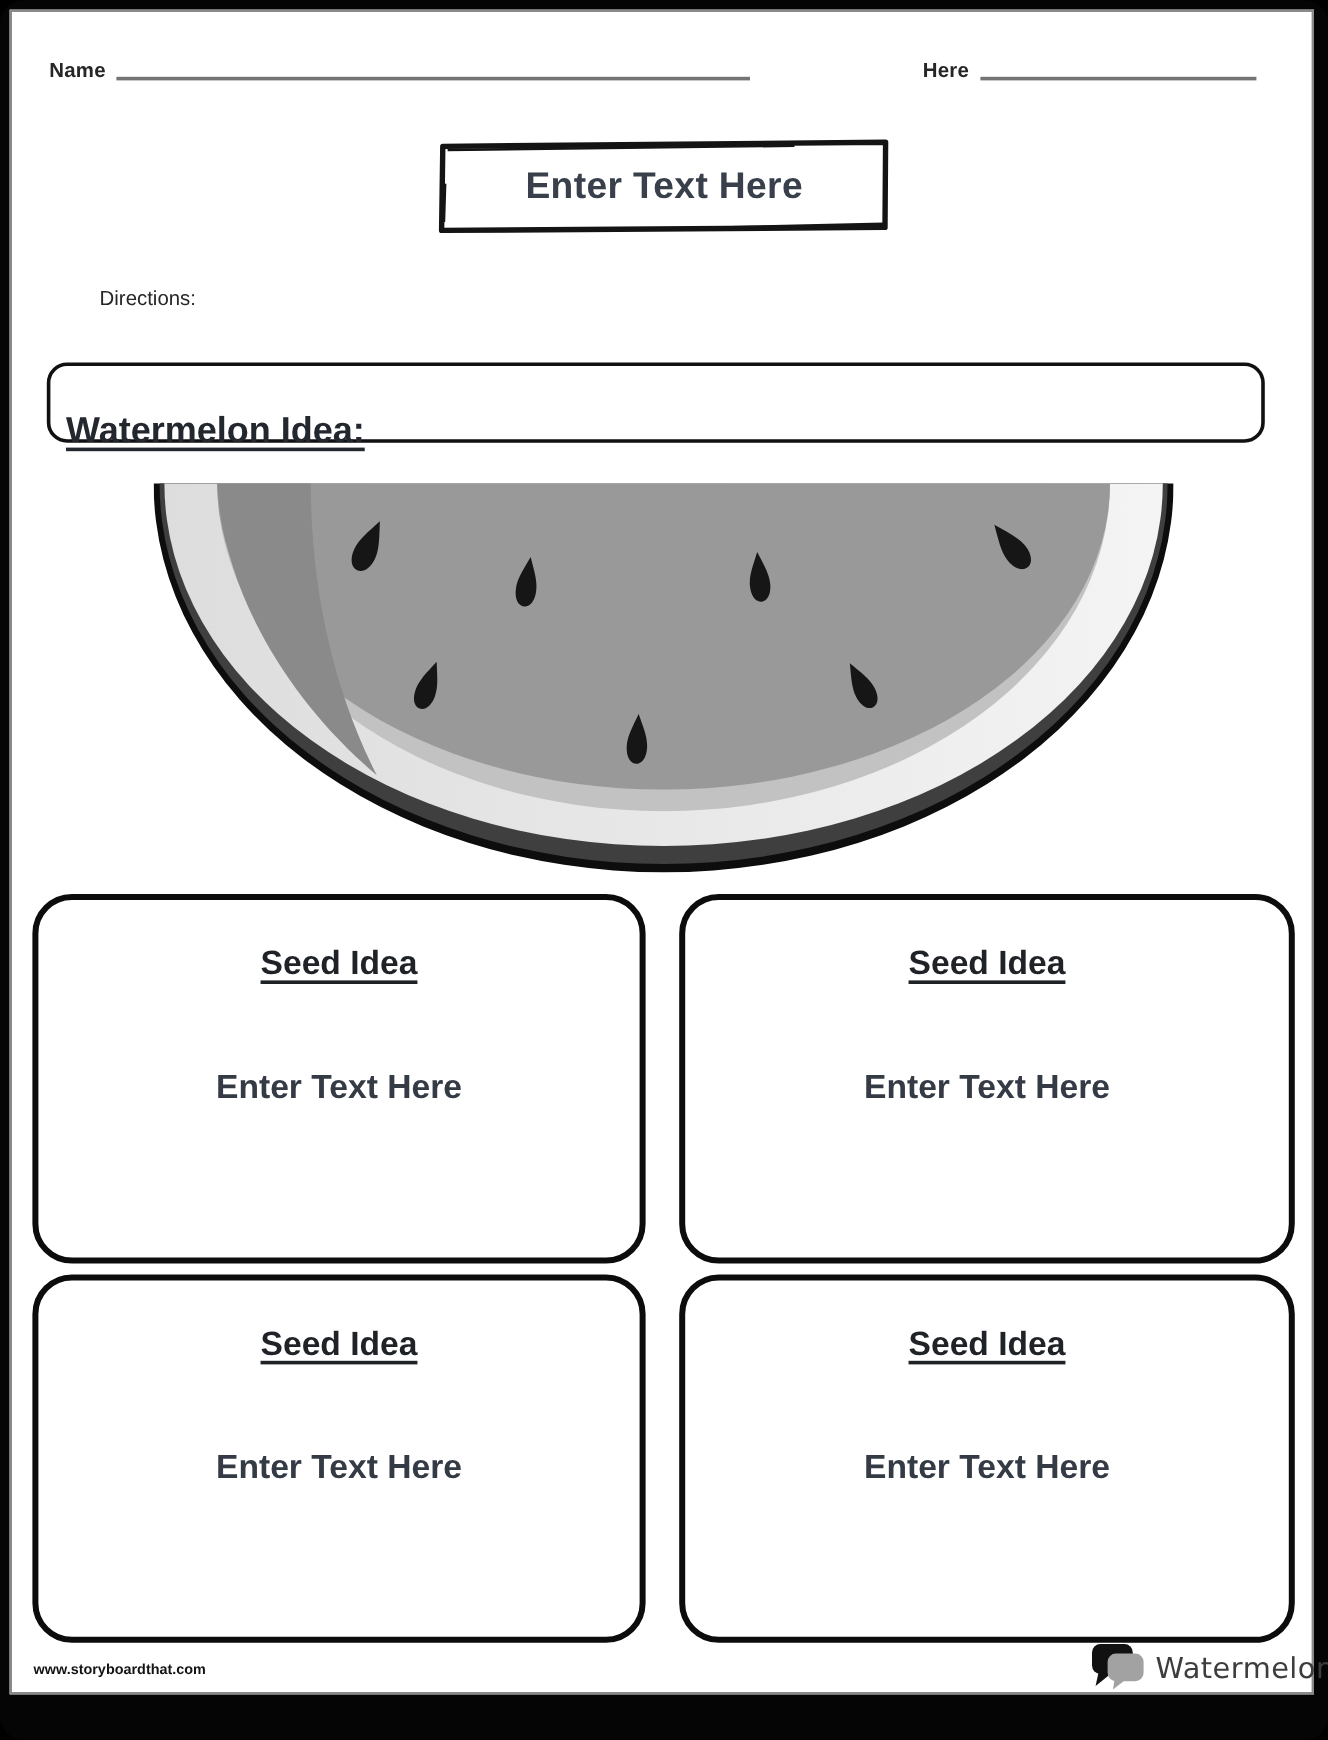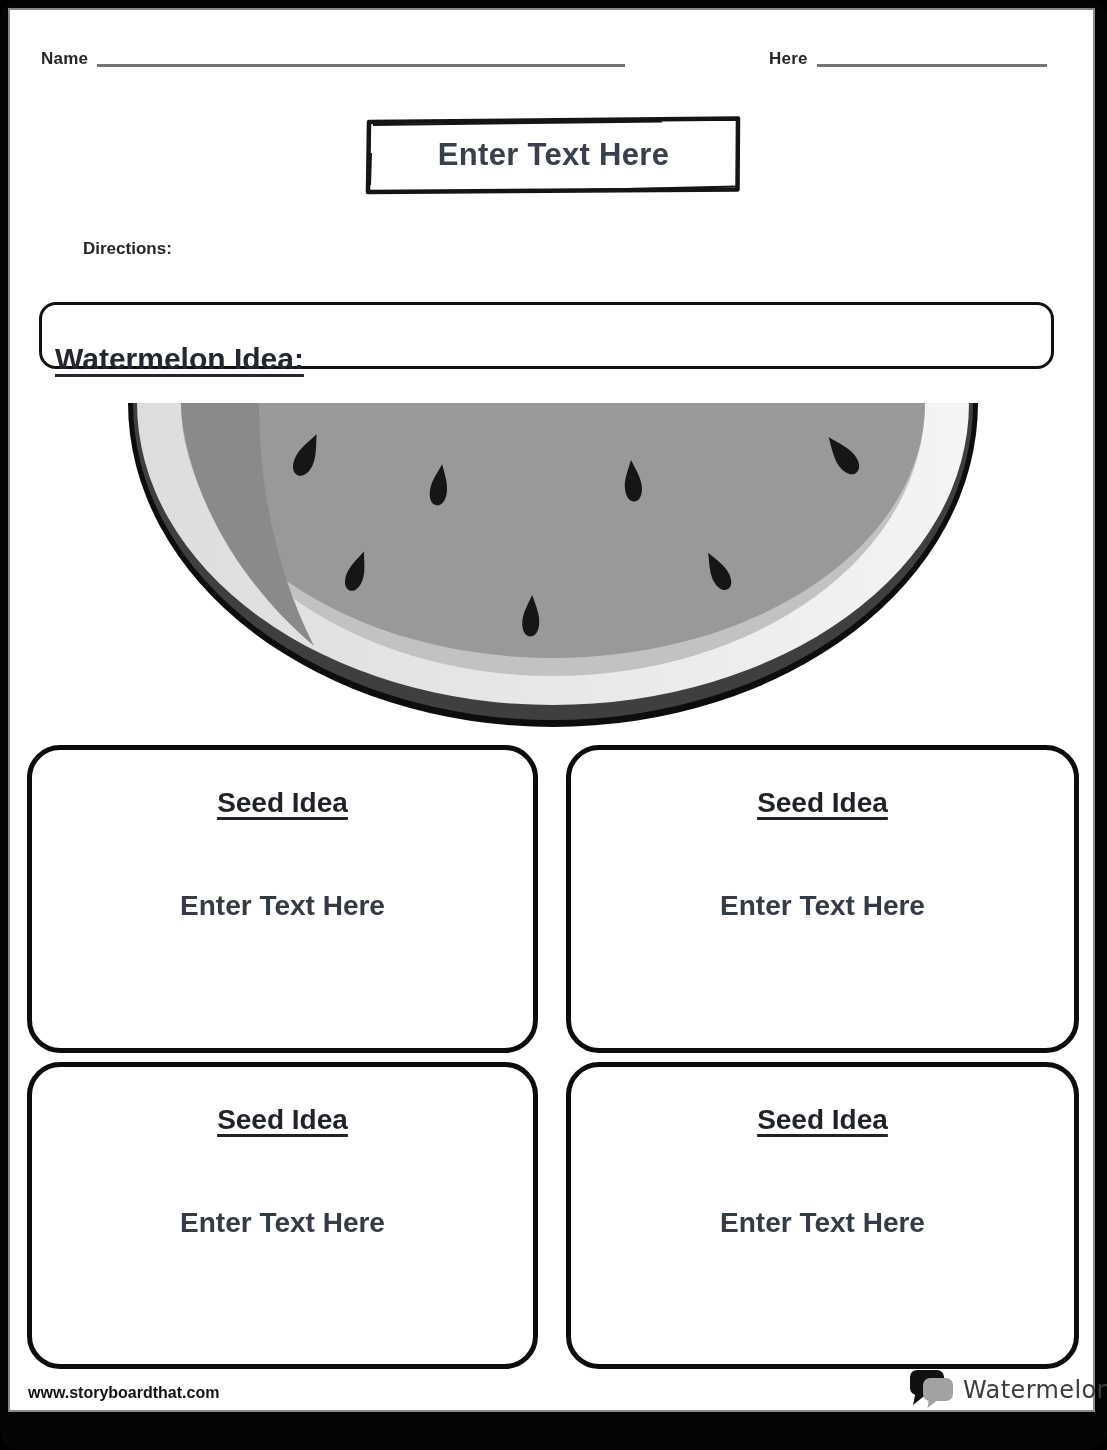--- a/index.html
+++ b/index.html
@@ -20,21 +20,21 @@
   .name-line{width:528px;}
   .date-line{width:230px;}
   
   .title-box{
     position:absolute;left:352px;top:103px;width:383px;height:84px;
     display:flex;align-items:center;justify-content:center;
   }
   .title-box svg{position:absolute;left:0;top:0;}
   .title-text{position:relative;font-size:31px;font-weight:bold;color:#39404c;letter-spacing:.3px;}
   
-  .directions{position:absolute;left:73px;top:229px;font-size:17px;font-weight:bold;color:#262626;}
+  .directions{position:absolute;left:73px;top:229px;font-size:17px;font-weight:normal;color:#262626;}
   
   .melon-idea-box{
     position:absolute;left:29px;top:292px;width:1015px;height:67px;
     border:3px solid #111111;border-radius:17px;box-sizing:border-box;
     padding:37px 0 0 13px;background:#fff;
   }
   .melon-idea-label{
     font-size:30px;font-weight:bold;color:#23272e;
     text-decoration:underline;text-decoration-thickness:2.5px;text-underline-offset:5px;
   }
@@ -53,21 +53,21 @@
     margin-top:37px;text-align:center;font-size:28px;font-weight:bold;color:#1f2227;
   }
   .seed-title span{
     text-decoration:underline;text-decoration-thickness:2.5px;text-underline-offset:5px;
   }
   .seed-text{
     position:absolute;left:0;right:0;top:140px;text-align:center;
     font-size:28px;font-weight:bold;color:#343b45;
   }
   
-  .footer-url{position:absolute;left:18px;top:1374px;font-size:16px;font-weight:bold;color:#131313;}
+  .footer-url{position:absolute;left:18px;top:1374px;font-size:12px;font-weight:bold;color:#131313;}
   .logo{position:absolute;left:898px;top:1360px;display:flex;align-items:center;gap:7px;}
   .logo-text{font-size:24px;font-weight:500;color:#3d3d3d;letter-spacing:.4px;font-family:"DejaVu Sans",sans-serif;}
   .logo-that{color:#a8a8a8;}
 </style>
 </head>
 <body>
 
 <div class="canvas">
   <div class="page">
 

